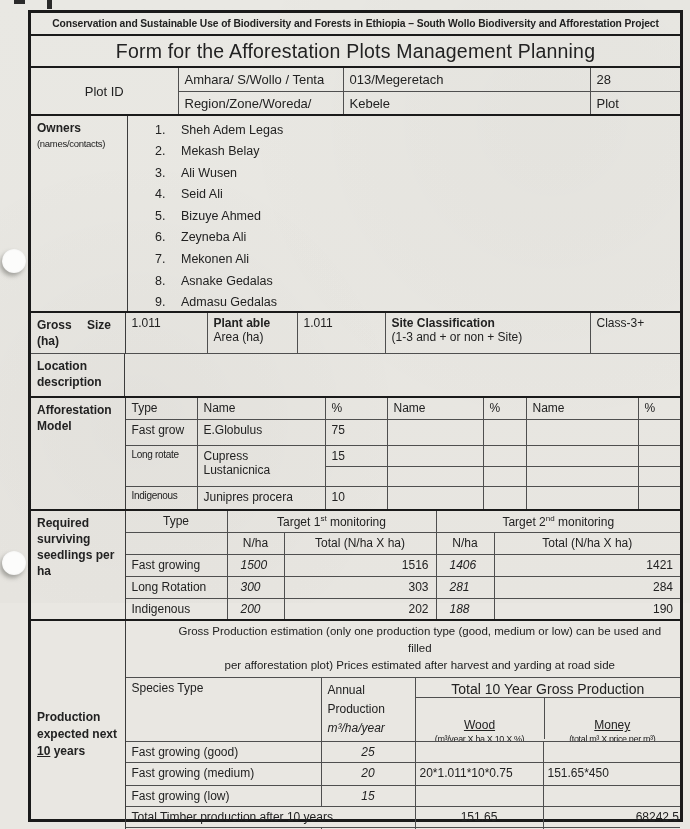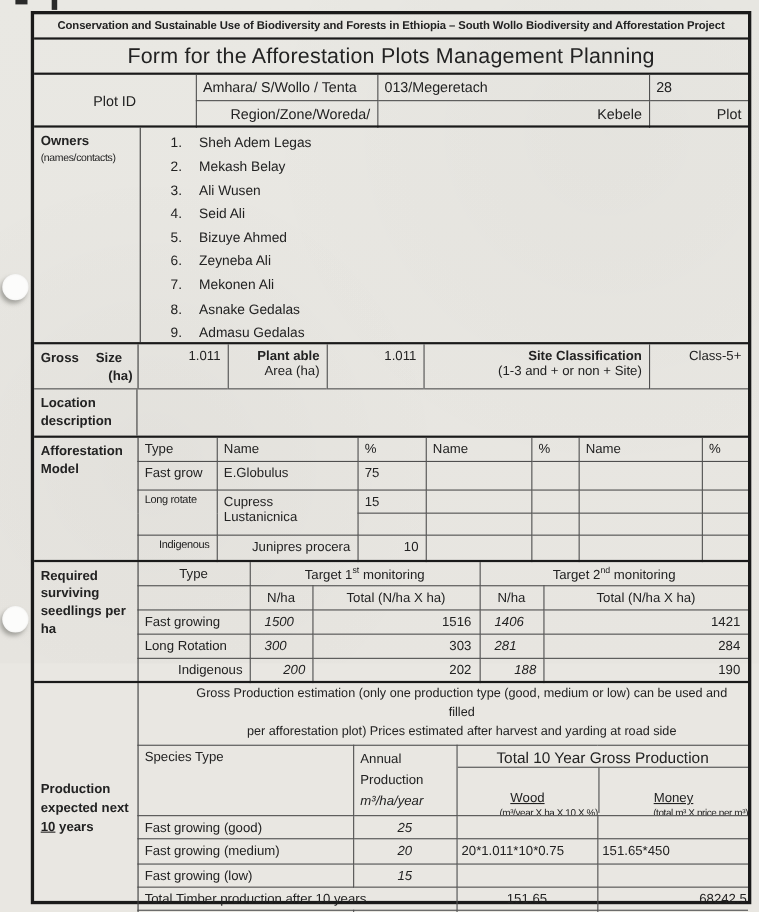--- a/index.html
+++ b/index.html
@@ -33,21 +33,21 @@
   .banner{height:23px;display:flex;align-items:center;justify-content:center;
     font-weight:bold;font-size:10.3px;letter-spacing:-0.1px;white-space:nowrap;}
   .title{height:32px;display:flex;align-items:center;justify-content:center;
     font-size:19.5px;letter-spacing:0.2px;}
 
   
   table{border-collapse:collapse;table-layout:fixed;width:649px;box-sizing:border-box;}
   td{box-sizing:border-box;vertical-align:top;font-size:12px;
      border-right:1px solid var(--line);border-bottom:1px solid var(--line);
      padding:3px 6px;overflow:hidden;}
-  tr:last-child > td{border-bottom:none;text-align:right;}
+  tr:last-child > td{border-bottom:none;}
   td:last-child{border-right:none;}
   td.noB{border-bottom:none;}
   .seclabel{font-weight:bold;font-size:12px;line-height:16px;padding:4px 4px 4px 6px;
     border-right:1px solid #3c3c3c;}
   .cond{font-weight:normal;font-size:9.5px;letter-spacing:-0.3px;}
   .it{font-style:italic;}
   .ctr{text-align:center;}
   .rt{text-align:right;padding-right:7px;}
   sup{font-size:8px;}
   .u{text-decoration:underline;}
@@ -80,21 +80,21 @@
   
   .note{font-size:11.5px;text-align:center;line-height:17px;padding-top:2px;padding-left:40px;}
   .t10cell{padding:0;}
   .t10top{height:20px;text-align:center;border-bottom:1px solid var(--line);
     padding-top:3px;box-sizing:border-box;font-size:14px;}
   .t10cols{display:flex;height:41px;}
   .t10col{box-sizing:border-box;padding-top:20px;}
   .t10col.wood{flex:0 0 128px;}
   .t10col.money{flex:1;border-left:1px solid var(--line);}
   .uhead{text-align:center;text-decoration:underline;font-size:12px;margin-bottom:2px;}
-  .subhead{text-align:right;font-size:9px;letter-spacing:-0.35px;white-space:nowrap;}
+  .subhead{text-align:center;font-size:9px;letter-spacing:-0.35px;white-space:nowrap;}
   .annual-hd{line-height:19px;}
   .prod-label{vertical-align:middle;line-height:17px;}
   .money-total{text-align:right;padding-right:1px;}
   .formula{padding-left:4px;white-space:nowrap;}
 </style>
 </head>
 <body>
 
 <div class="paper">
   <div class="hole hole1"></div>
@@ -196,21 +196,21 @@
         <td>1.011</td>
         <td>
           <div class="b">Plant able</div>
           <div>Area (ha)</div>
         </td>
         <td>1.011</td>
         <td>
           <div class="b">Site Classification</div>
           <div>(1-3 and + or non + Site)</div>
         </td>
-        <td>Class-5+</td>
+        <td>Class-3+</td>
       </tr>
     </tbody>
       </table>
 
     <div class="sec location bB2">
       <div class="seclabel">
         <div>Location</div>
         <div>description</div>
       </div>
       <div></div>

